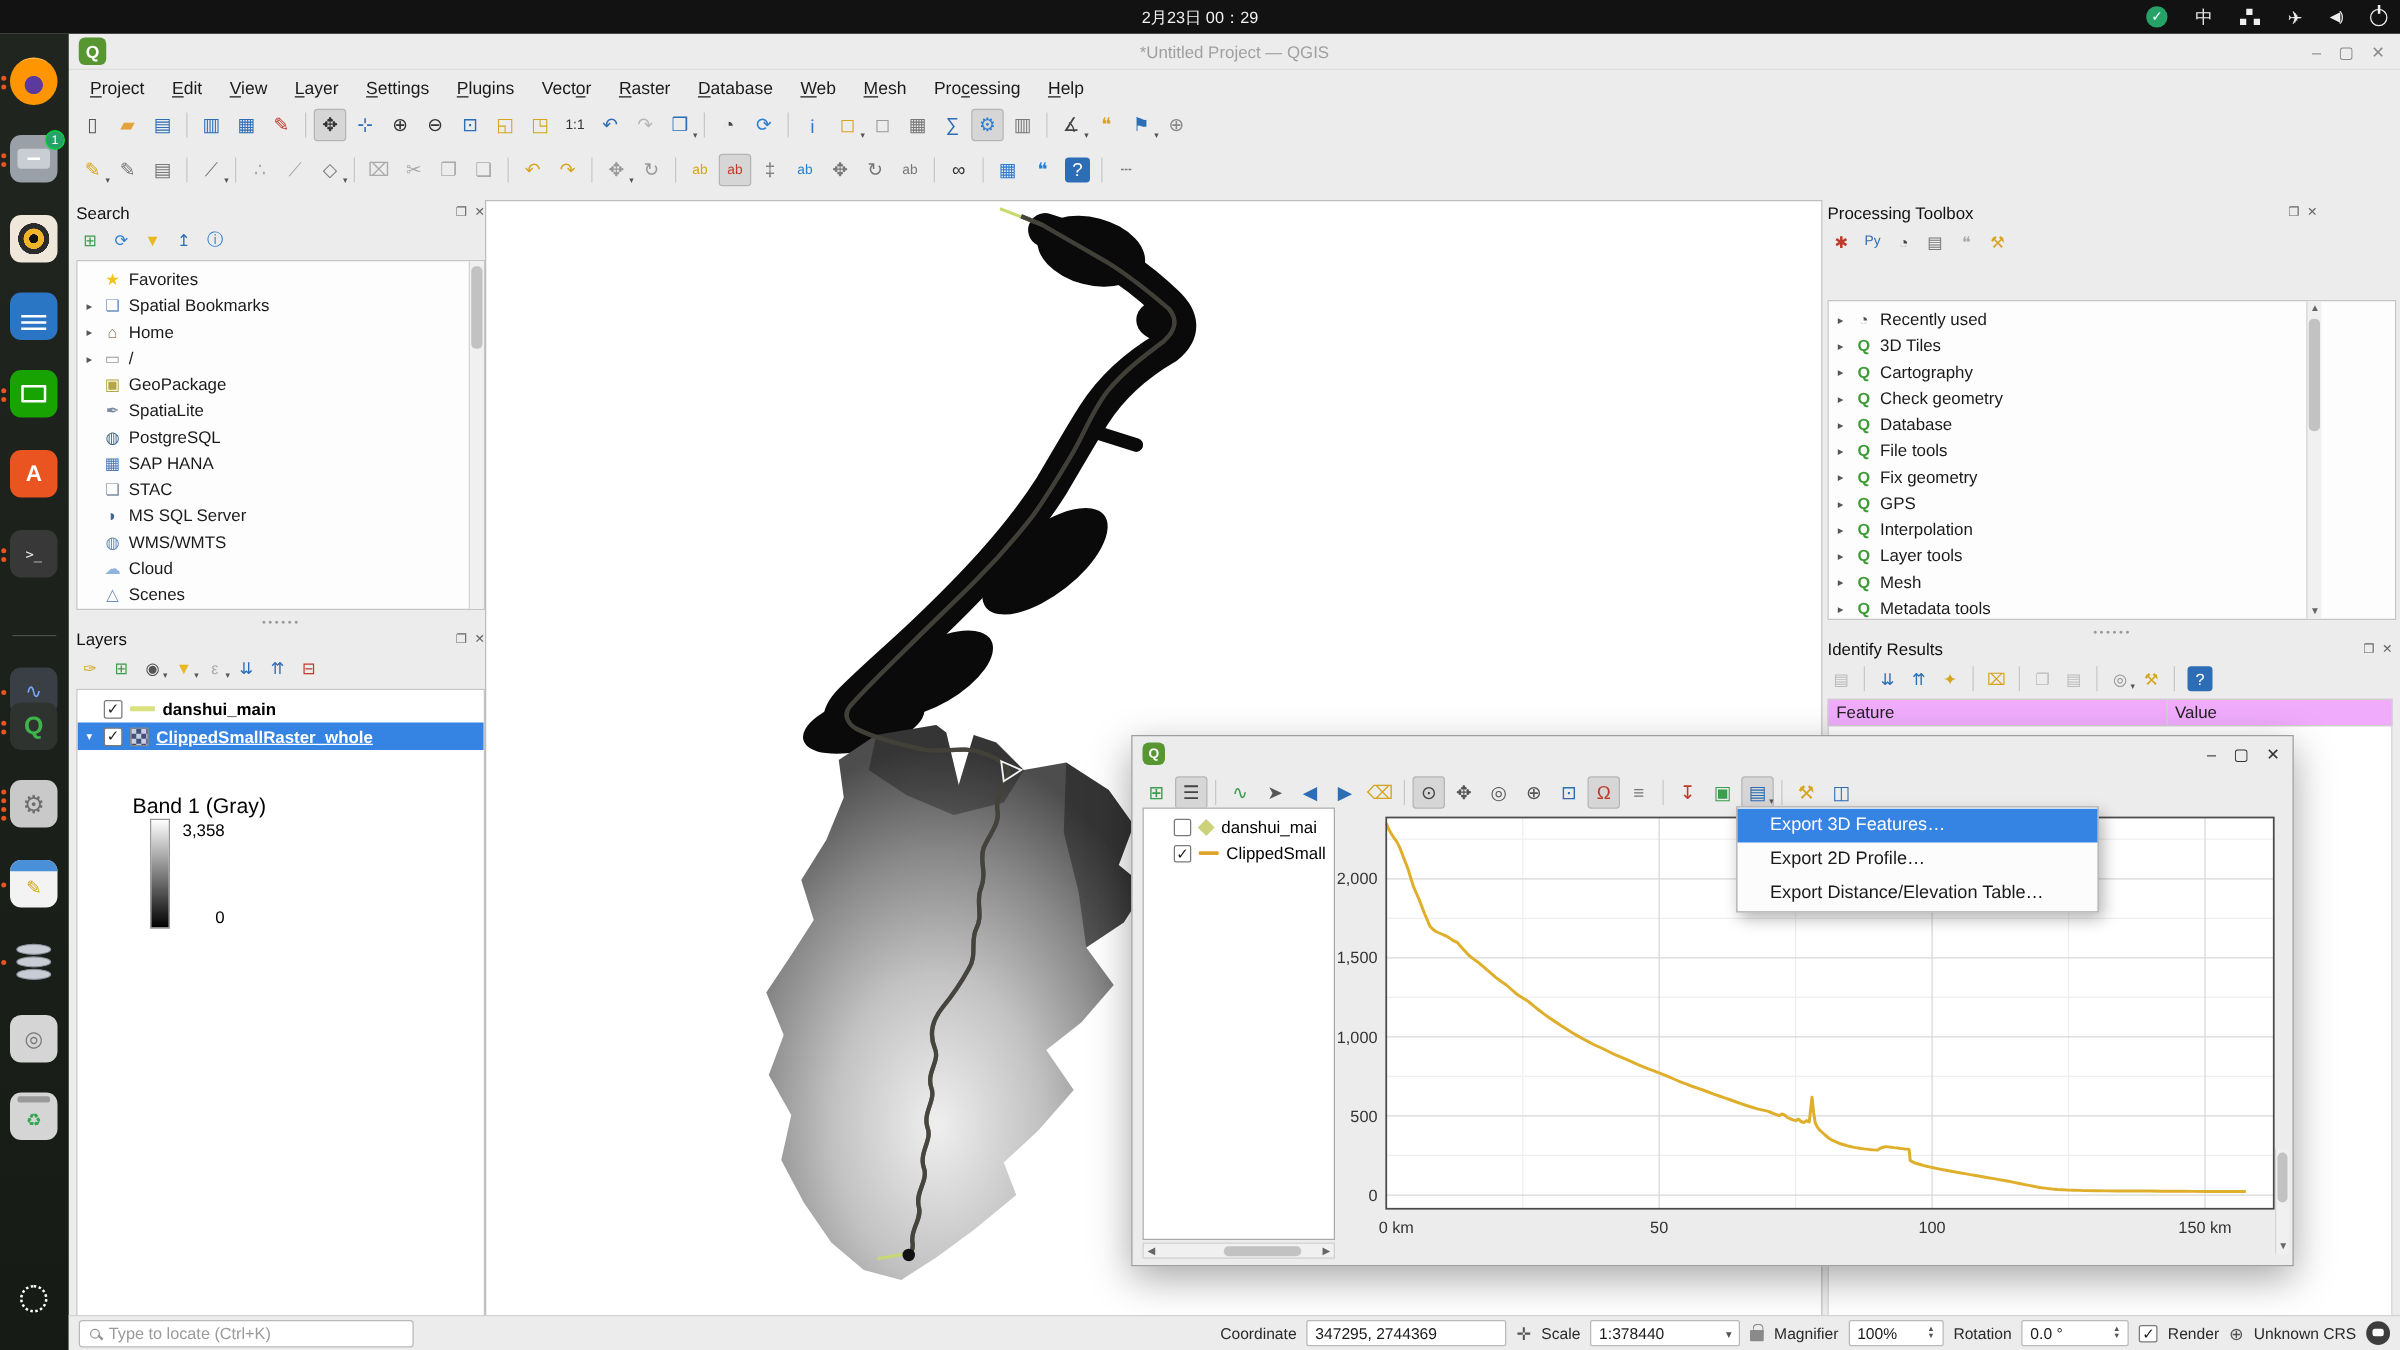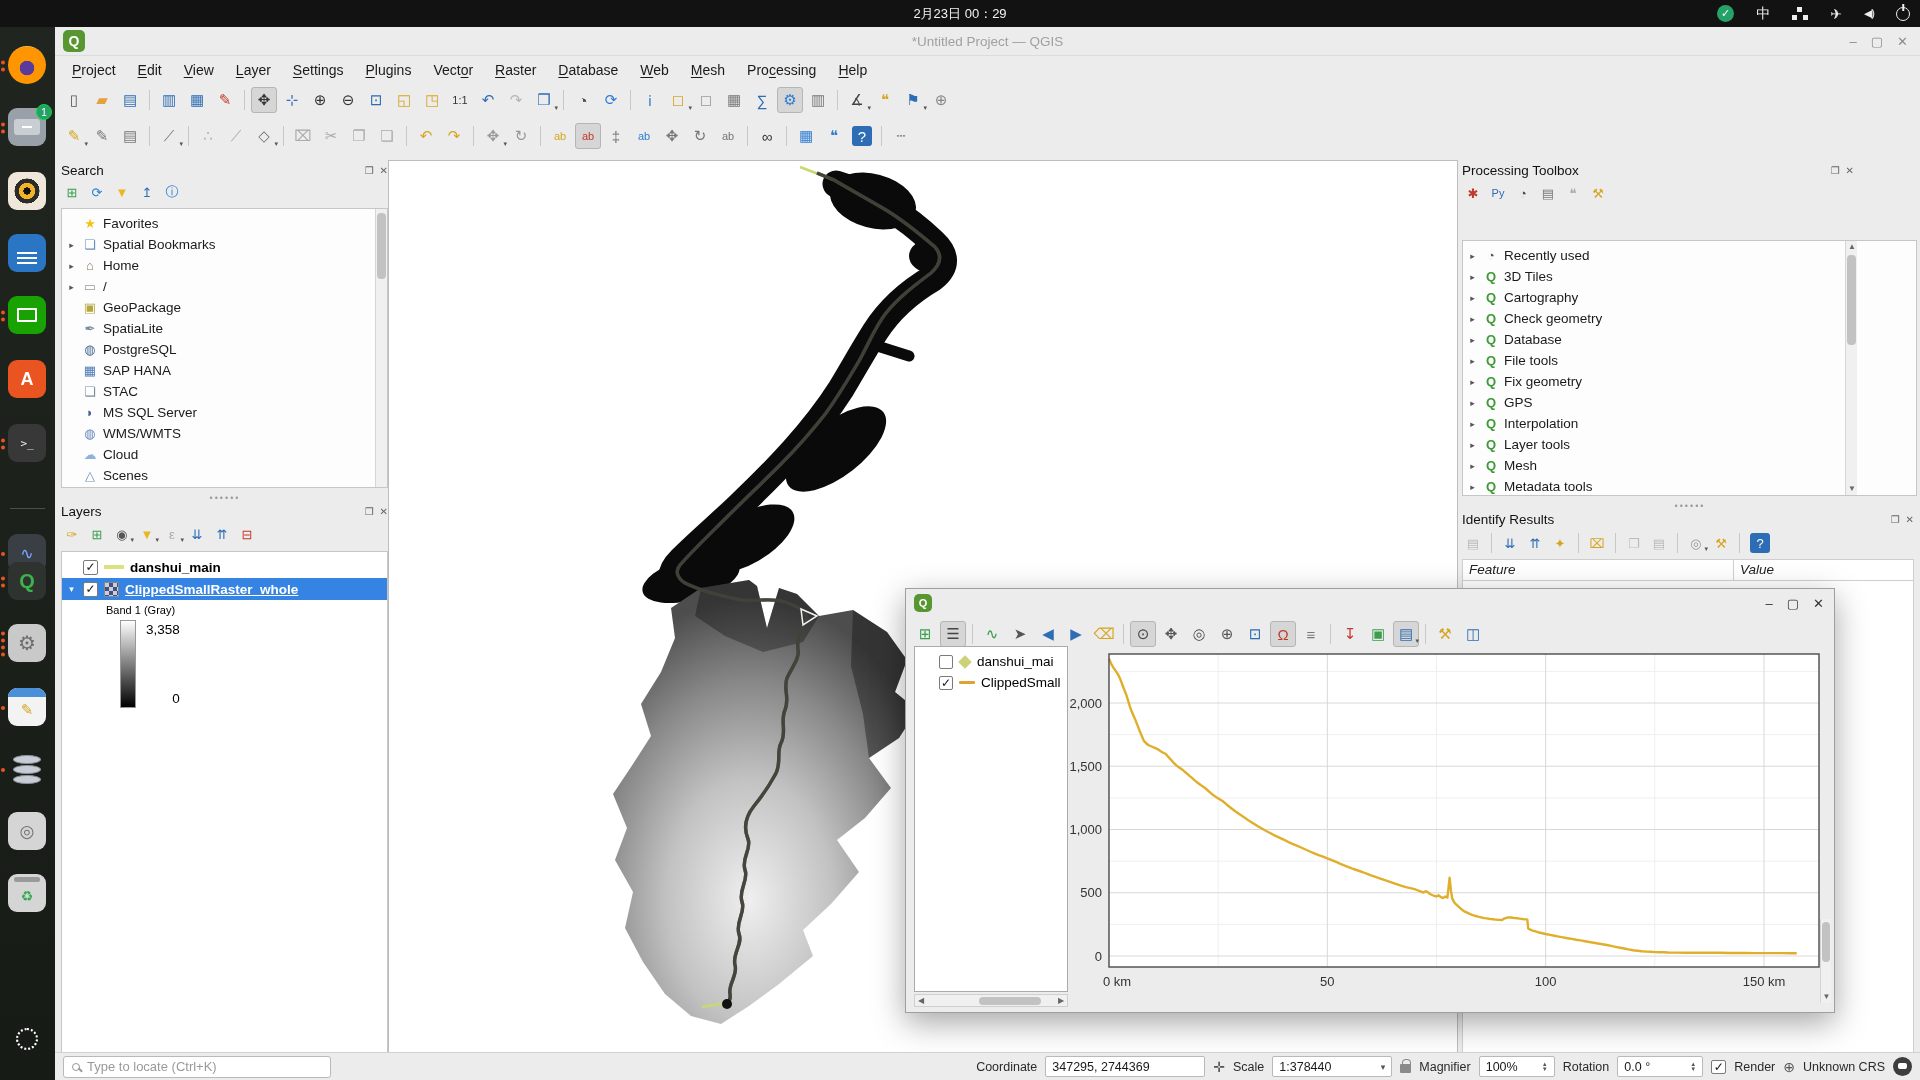--- a/index.html
+++ b/index.html
@@ -61,21 +61,21 @@
   .line-swatch { width:20px; height:4px; border-radius:1px; flex:0 0 20px; }
   .raster-sw { width:15px; height:15px; flex:0 0 15px; background:repeating-conic-gradient(#44517e 0 25%, #c7cede 0 50%); background-size:8px 8px; border:1px solid #888; }
   #band-gradient { width:16px; height:88px; background:linear-gradient(180deg,#fff,#000); border:1px solid #999; }
   
   #proc-search { display:flex; align-items:center; background:#fff; border:1px solid #bdbdbd; border-radius:13px; height:26px; padding:0 10px; gap:7px; color:#9a9a9a; font-size:13.5px; }
   .mini-mag { width:8px; height:8px; border:1.5px solid #999; border-radius:50%; position:relative; flex:0 0 8px; }
   .mini-mag::after { content:""; position:absolute; width:5px; height:1.5px; background:#999; transform:rotate(45deg); right:-4px; bottom:-1px; }
   .q-ic { color:#3d9b35; font-weight:bold; font-size:13px; }
   
   .id-head { display:flex; height:22px; font-size:13.5px; color:#222; }
-  .id-head div { background:#ffffff; border:1px solid #cfcfcf; border-left:none; padding:2px 6px;font-style:italic; }
+  .id-head div { background:#f0abfc; border:1px solid #cfcfcf; border-left:none; padding:2px 6px; }
   .id-head div:first-child { border-left:1px solid #cfcfcf; }
   
   #profile-dlg { left:905px; top:588px; width:930px; height:425px; background:#ececec; border:1px solid #9f9f9f; box-shadow:0 10px 30px rgba(0,0,0,.35); z-index:20; }
   #dlg-title { left:0; top:0; width:100%; height:28px; display:flex; align-items:center; padding:0 8px; }
   #dlg-title .t { position:absolute; left:0; right:0; text-align:center; font-size:13.5px; color:#1a1a1a; }
   #dlg-toolbar { left:6px; top:30px; display:flex; align-items:center; gap:2px; height:30px; }
   #dlg-legend { left:8px; top:57px; width:154px; height:346px; background:#fff; border:1px solid #aaa; }
   .leg-row { display:flex; align-items:center; gap:6px; height:21px; padding-left:24px; font-size:13.5px; white-space:nowrap; overflow:hidden; }
   .diamond { width:12px; height:12px; transform:rotate(45deg) scale(.8); flex:0 0 12px; }
   #dlg-hscroll { left:8px; top:405px; width:154px; height:13px; background:#f0f0f0; border:1px solid #cfcfcf; }
@@ -435,21 +435,21 @@
         <span class="chk">✓</span>
         <span class="line-swatch" id="sw-danshui" style="background: rgb(217, 226, 126);"></span>
         <b>danshui_main</b>
       </div>
       <div class="layer-row sel-blue">
         <span class="tw" style="color:#fff;">▾</span>
         <span class="chk">✓</span>
         <span class="raster-sw"></span>
         <b style="text-decoration:underline;">ClippedSmallRaster_whole</b>
       </div>
-      <div style="padding-left:44px; font-size:11px; height:20px; line-height:20px;">Band 1 (Gray)</div>
+      <div style="padding-left:44px; font-size:17px; height:20px; line-height:20px;margin-top:35px;">Band 1 (Gray)</div>
       <div style="display:flex; padding-left:58px; gap:10px;">
         <div id="band-gradient"></div>
         <div style="display:flex; flex-direction:column; justify-content:space-between; height:88px; font-size:13.5px; padding:2px 0;align-items:flex-end;">
           <span>3,358</span>
           <span>0</span>
         </div>
       </div>
     </div>
   </div>
 
@@ -687,20 +687,25 @@
         <text x="49" y="340" text-anchor="middle" font-size="13" fill="#333" font-family="Liberation Sans, sans-serif">0 km</text>
         <text x="259.3333333333333" y="340" text-anchor="middle" font-size="13" fill="#333" font-family="Liberation Sans, sans-serif">50</text>
         <text x="477.66666666666663" y="340" text-anchor="middle" font-size="13" fill="#333" font-family="Liberation Sans, sans-serif">100</text>
         <text x="695.9999999999999" y="340" text-anchor="middle" font-size="13" fill="#333" font-family="Liberation Sans, sans-serif">150 km</text>
       </svg></div>
   <div class="scroll-v" style="right:3px; top:330px; height:84px; width:11px;">
     <div class="scroll-thumb" style="top:3px; height:40px; width:8px;"></div>
     <div class="scroll-arrow" style="bottom:0; width:11px;">▼</div>
   </div>
 
+  <div id="ctx-menu" class="abs">
+      <div class="ctx-item hl">Export 3D Features…</div>
+      <div class="ctx-item">Export 2D Profile…</div>
+      <div class="ctx-item">Export Distance/Elevation Table…</div>
+    </div>
 </div>
 
 <div id="statusbar" class="abs">
   <div id="locator">
     <span class="mini-mag"></span>
     <span>Type to locate (Ctrl+K)</span>
   </div>
   <div style="flex:1;"></div>
   <span>Coordinate</span>
   <span class="sb-box" style="width:160px;">

